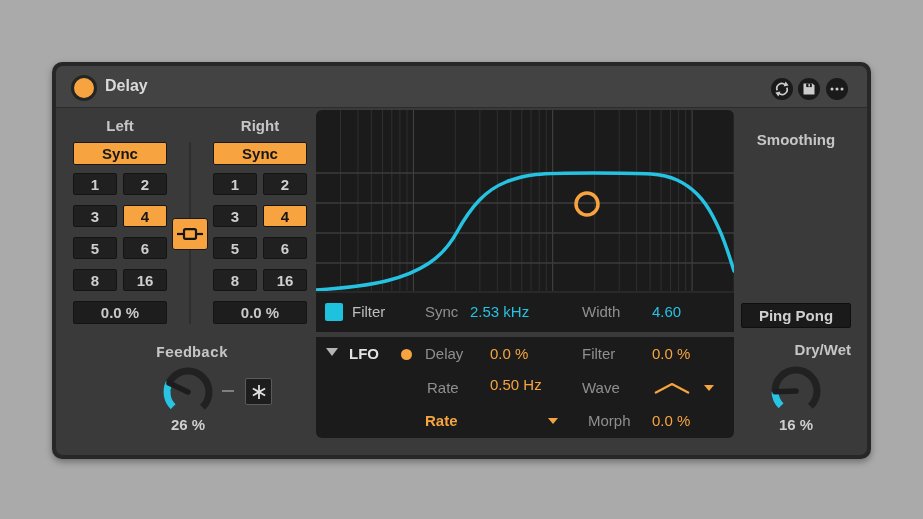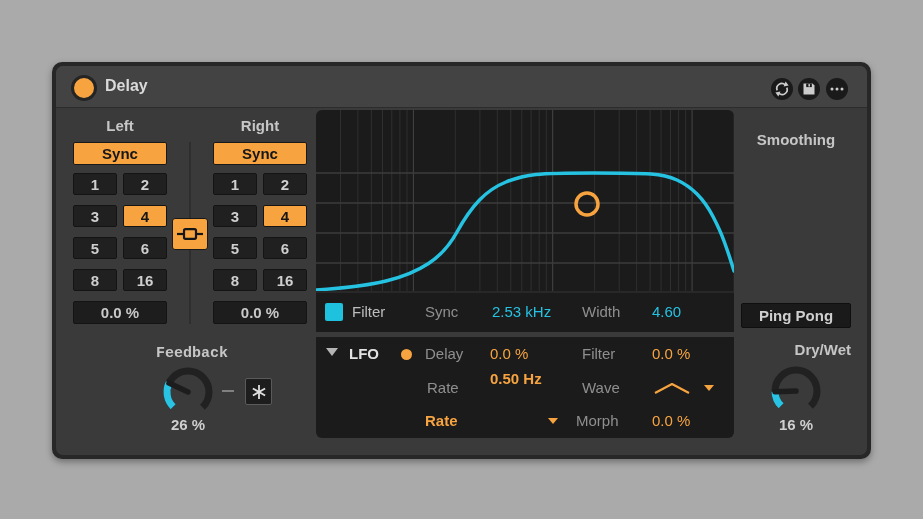--- a/index.html
+++ b/index.html
@@ -151,49 +151,49 @@
               <line x1="0" y1="93" x2="418" y2="93" stroke="#3c3c3c" stroke-width="1.5"></line>
               <line x1="0" y1="123" x2="418" y2="123" stroke="#3c3c3c" stroke-width="1.5"></line>
               <line x1="0" y1="153" x2="418" y2="153" stroke="#3c3c3c" stroke-width="1.5"></line>
               <path d="M 0 180 Q 45 177 70 171 Q 95 165 112.5 153.5 Q 130 142 141 122 Q 152 102 163.5 90 Q 175 78 190 72 Q 205 66 220 64.5 Q 235 63 277.5 63 Q 320 63 335 64 Q 350 65 361 70 Q 372 75 381 84 Q 390 93 397 106.5 Q 404 120 408 131 Q 412 142 415 151.5 L 418 161" fill="none" stroke="#25c2e2" stroke-width="3.5" stroke-linecap="round"></path>
               <circle cx="271" cy="94" r="11" fill="none" stroke="#f7a440" stroke-width="3.5"></circle>
             </svg></div>
         <div class="abs" style="left:0;top:181px;width:418px;height:41px;border-top:2px solid #282828;box-sizing:border-box;">
           <div class="abs" style="left:9px;top:10px;width:18px;height:18px;background:#1fc2de;border-radius:2px;"></div>
           <div class="abs row-txt dim" style="left:36px;top:9px;color:#bdbdbd;">Filter</div>
           <div class="abs row-txt dim" style="left:109px;top:9px;">Sync</div>
-          <div class="abs row-txt cyan-t" style="left:176px;top:9px;">2.53 kHz</div>
+          <div class="abs row-txt cyan-t" style="left:154px;top:9px;">2.53 kHz</div>
           <div class="abs row-txt dim" style="left:266px;top:9px;text-align:right;">Width</div>
           <div class="abs row-txt cyan-t" style="left:336px;top:9px;">4.60</div>
         </div>
       </div>
 
       <div class="abs blackpanel" style="left:260px;top:271px;width:418px;height:101px;border-radius:0 0 6px 6px;">
 
         <div class="abs tri-gray" style="left:10px;top:11px;"></div>
         <div class="abs row-txt white-t" style="left:33px;top:7px;">LFO</div>
         <div class="abs" style="left:85px;top:12px;width:11px;height:11px;border-radius:50%;background:#f7a440;"></div>
         <div class="abs row-txt dim" style="left:109px;top:7px;">Delay</div>
         <div class="abs row-txt orange-t" style="left:174px;top:7px;">0.0 %</div>
         <div class="abs row-txt dim" style="left:266px;top:7px;">Filter</div>
         <div class="abs row-txt orange-t" style="left:336px;top:7px;">0.0 %</div>
 
         <div class="abs row-txt dim" style="left:111px;top:41px;">Rate</div>
-        <div class="abs row-txt orange-t" style="left:174px;top:32px;font-weight:bold;">0.50 Hz</div>
+        <div class="abs row-txt orange-t" style="left:174px;top:38px;">0.50 Hz</div>
         <div class="abs row-txt dim" style="left:266px;top:41px;">Wave</div>
         <div class="abs" style="left:338px;top:44px;">
           <svg width="36" height="14" viewBox="0 0 36 14">
             <polyline points="1,12 18,3 35,12" fill="none" stroke="#f7a440" stroke-width="2.2" stroke-linejoin="round"></polyline>
           </svg>
         </div>
         <div class="abs tri-orange" style="left:388px;top:48px;"></div>
 
         <div class="abs row-txt orange-t" style="left:109px;top:74px;font-weight:700;">Rate</div>
         <div class="abs tri-orange" style="left:232px;top:81px;"></div>
-        <div class="abs row-txt dim" style="left:260px;top:74px;text-align:right;">Morph</div>
+        <div class="abs row-txt dim" style="left:272px;top:74px;text-align:right;">Morph</div>
         <div class="abs row-txt orange-t" style="left:336px;top:74px;">0.0 %</div>
       </div>
 
       <div class="abs sec-label" style="left:685px;top:65px;width:110px;">Smoothing</div>
 
       <div class="abs btn btn-dark" style="left:685px;top:237px;width:110px;height:25px;background:#1a1a1a;border:1px solid #0f0f0f;">Ping Pong</div>
 
       <div class="abs sec-label" style="left:685px;top:275px;width:110px;text-align:right;">Dry/Wet</div>
       <div class="abs" style="left:712px;top:297px;width:56px;height:56px;"><svg width="56" height="56">
     <circle cx="28" cy="28" r="21" fill="none" stroke="#212121" stroke-width="7" stroke-dasharray="98.96016858807849 131.94689145077132" transform="rotate(135 28 28)"></circle>

